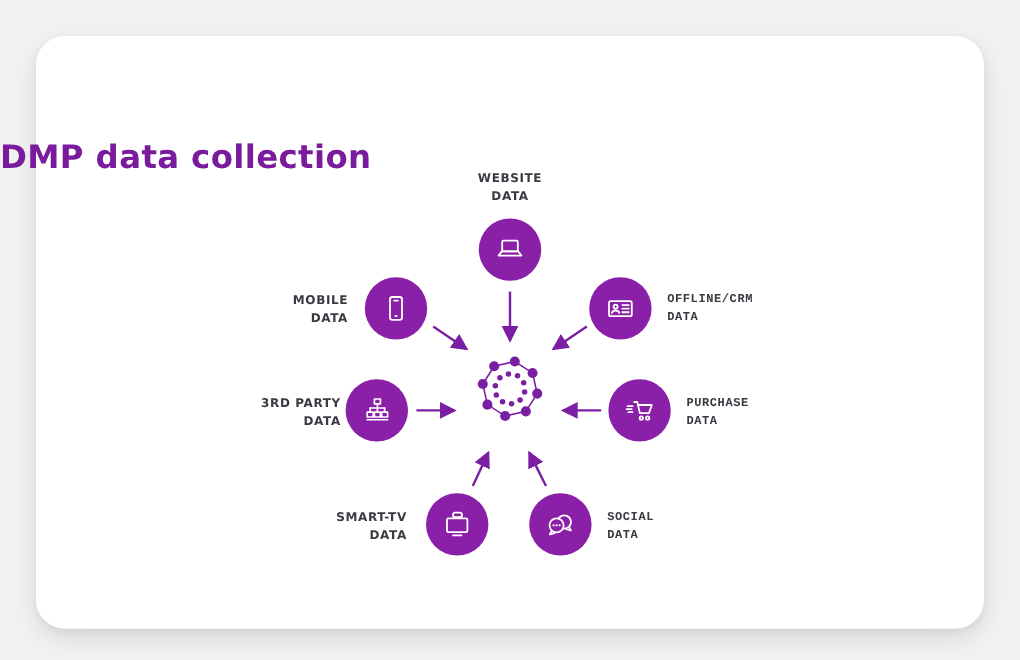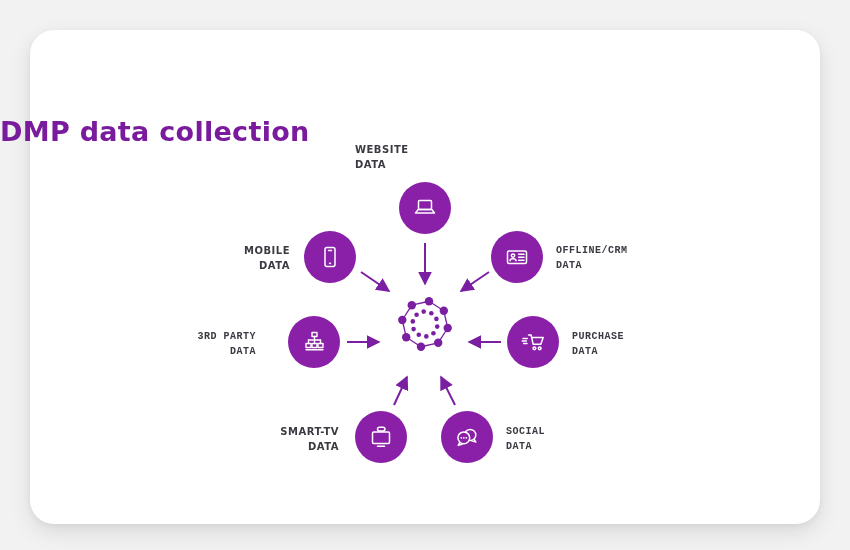--- a/index.html
+++ b/index.html
@@ -31,36 +31,36 @@
   .node-circle {
     position: absolute; width: 52px; height: 52px; border-radius: 50%;
     background: #8a1fa8;
     display: flex; align-items: center; justify-content: center;
   }
   .node-label {
     position: absolute;
     color: #3a3a42; font-size: 10px; font-weight: 700;
     letter-spacing: 0.5px; line-height: 1.45;
   }
-  .ta-c { text-align: left; }
+  .ta-c { text-align: center; }
   .ta-r { text-align: right; }
   .ta-l { text-align: left; font-family: Liberation Mono, monospace; }
   
   .pos-website  { left: 399px; top: 182px; }
   .pos-mobile   { left: 304px; top: 231px; }
   .pos-offline  { left: 491px; top: 231px; }
   .pos-party3   { left: 288px; top: 316px; }
   .pos-purchase { left: 507px; top: 316px; }
   .pos-smarttv  { left: 355px; top: 411px; }
   .pos-social   { left: 441px; top: 411px; }
   
   .lbl-website  { left: 355px; top: 143px; width: 140px; }
   .lbl-mobile   { left: 180px; top: 244px; width: 110px; }
   .lbl-offline  { left: 556px; top: 244px; width: 140px; }
-  .lbl-party3   { left: 146px; top: 330px; width: 110px; font-family: Liberation Mono, monospace; }
+  .lbl-party3   { left: 174px; top: 330px; width: 110px; }
   .lbl-purchase { left: 572px; top: 330px; width: 140px; }
   .lbl-smarttv  { left: 229px; top: 425px; width: 110px; }
   .lbl-social   { left: 506px; top: 425px; width: 140px; }
   .hub { position: absolute; left: 395px; top: 294px; }
   .arrows { position: absolute; left: 0; top: 0; pointer-events: none; }
   .icon-svg { display: block; }
 </style>
 </head>
 <body>
 

